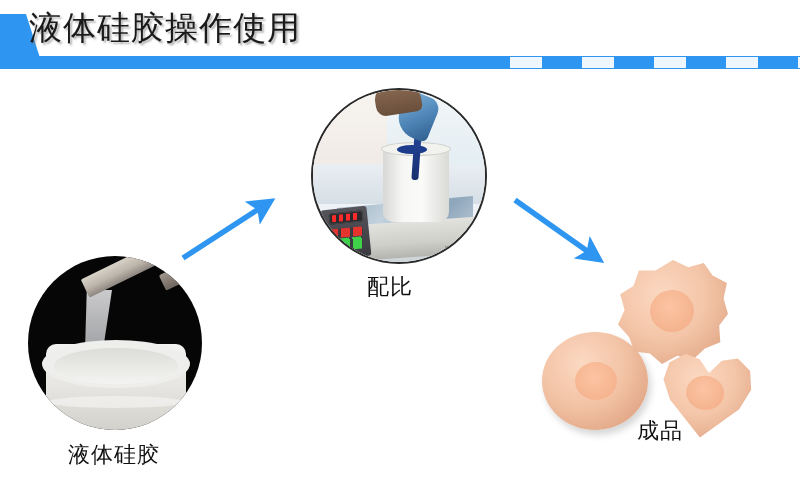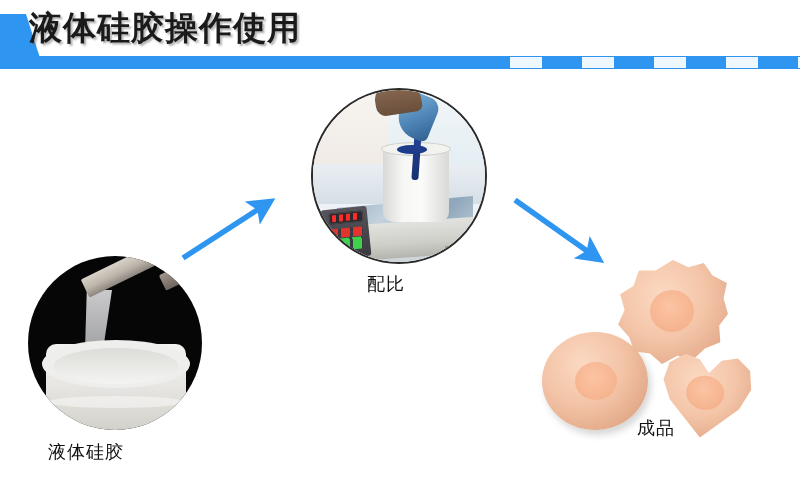--- a/index.html
+++ b/index.html
@@ -44,21 +44,21 @@
       rgba(0,0,0,0) 40px,
       #eff7fe 40px,
       #eff7fe 72px
     );
   }
 
   #page-title {
     position: absolute;
     left: 29px; top: 6px;
     font-size: 33px;
-    font-weight: bold;
+    font-weight: normal;
     color: #1a1a1a;
     letter-spacing: 1px;
     text-shadow: 2px 2px 2px rgba(120,120,120,0.55);
     white-space: nowrap;
   }
 
   
   .photo-circle {
     position: absolute;
     border-radius: 50%;
@@ -302,26 +302,26 @@
   }
 
   
   #arrow-left, #arrow-right { position: absolute; overflow: visible; }
   #arrow-left  { left: 175px; top: 188px; width: 110px; height: 80px; }
   #arrow-right { left: 505px; top: 188px; width: 110px; height: 80px; }
 
   
   .caption {
     position: absolute;
-    font-size: 18px;
+    font-size: 22px;
     color: #111111;
     white-space: nowrap;
     letter-spacing: 1px;
   }
-  #caption-liquid { left: 48px;  top: 440px; }
+  #caption-liquid { left: 68px;  top: 440px; }
   #caption-ratio  { left: 367px; top: 272px; }
   #caption-final  { left: 637px; top: 416px; }
 </style>
 </head>
 <body>
 
 <div id="header">
 
   <div id="header-flag"></div>
 

